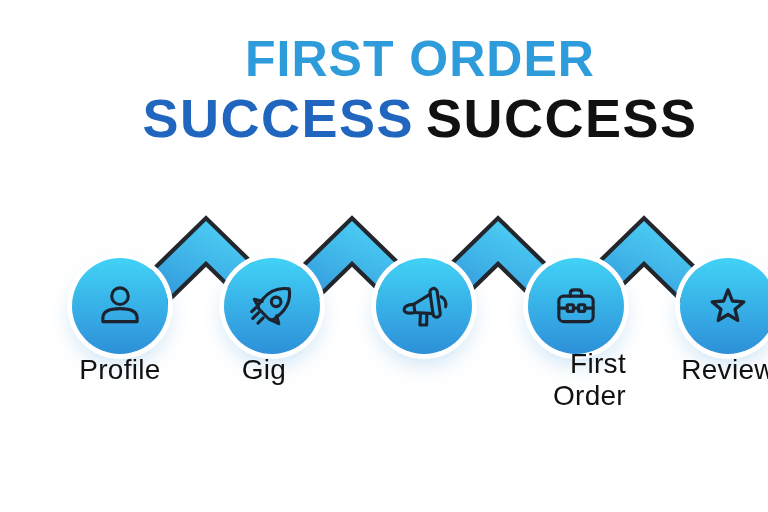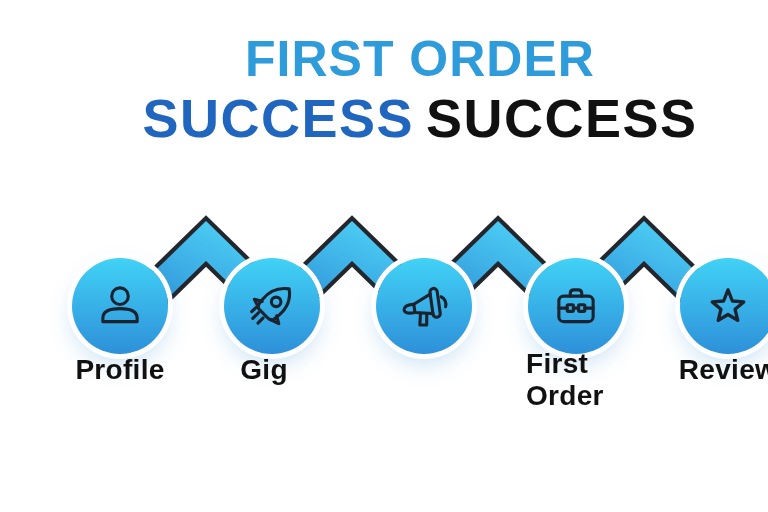--- a/index.html
+++ b/index.html
@@ -43,22 +43,22 @@
     background:linear-gradient(180deg,var(--c-circle-top) 0%,var(--c-circle-bottom) 100%);
     box-shadow:0 0 0 5px #ffffff, 0 10px 22px rgba(46,144,217,0.25);
     z-index:2;display:flex;align-items:center;justify-content:center;
   }
   .step-circle svg{display:block;}
   .icon-stroke{fill:none;stroke:#1D232E;stroke-width:3;stroke-linecap:round;stroke-linejoin:round;}
 
   
   .step-label{
     position:absolute;top:354px;transform:translateX(-50%);
-    font-size:28px;font-weight:700;line-height:1.15;letter-spacing:0.3px;
-    color:var(--c-ink);text-align:left;white-space:nowrap;z-index:2;
+    font-size:28px;font-weight:400;line-height:1.15;letter-spacing:0.3px;
+    color:var(--c-ink);text-align:right;white-space:nowrap;z-index:2;
   }
   .step-label.wrap{white-space:normal;width:100px;top:348px;}
 </style>
 </head>
 <body>
 
 <div class="canvas">
 
   <header class="title">
     <div class="title-line1">FIRST ORDER</div>

